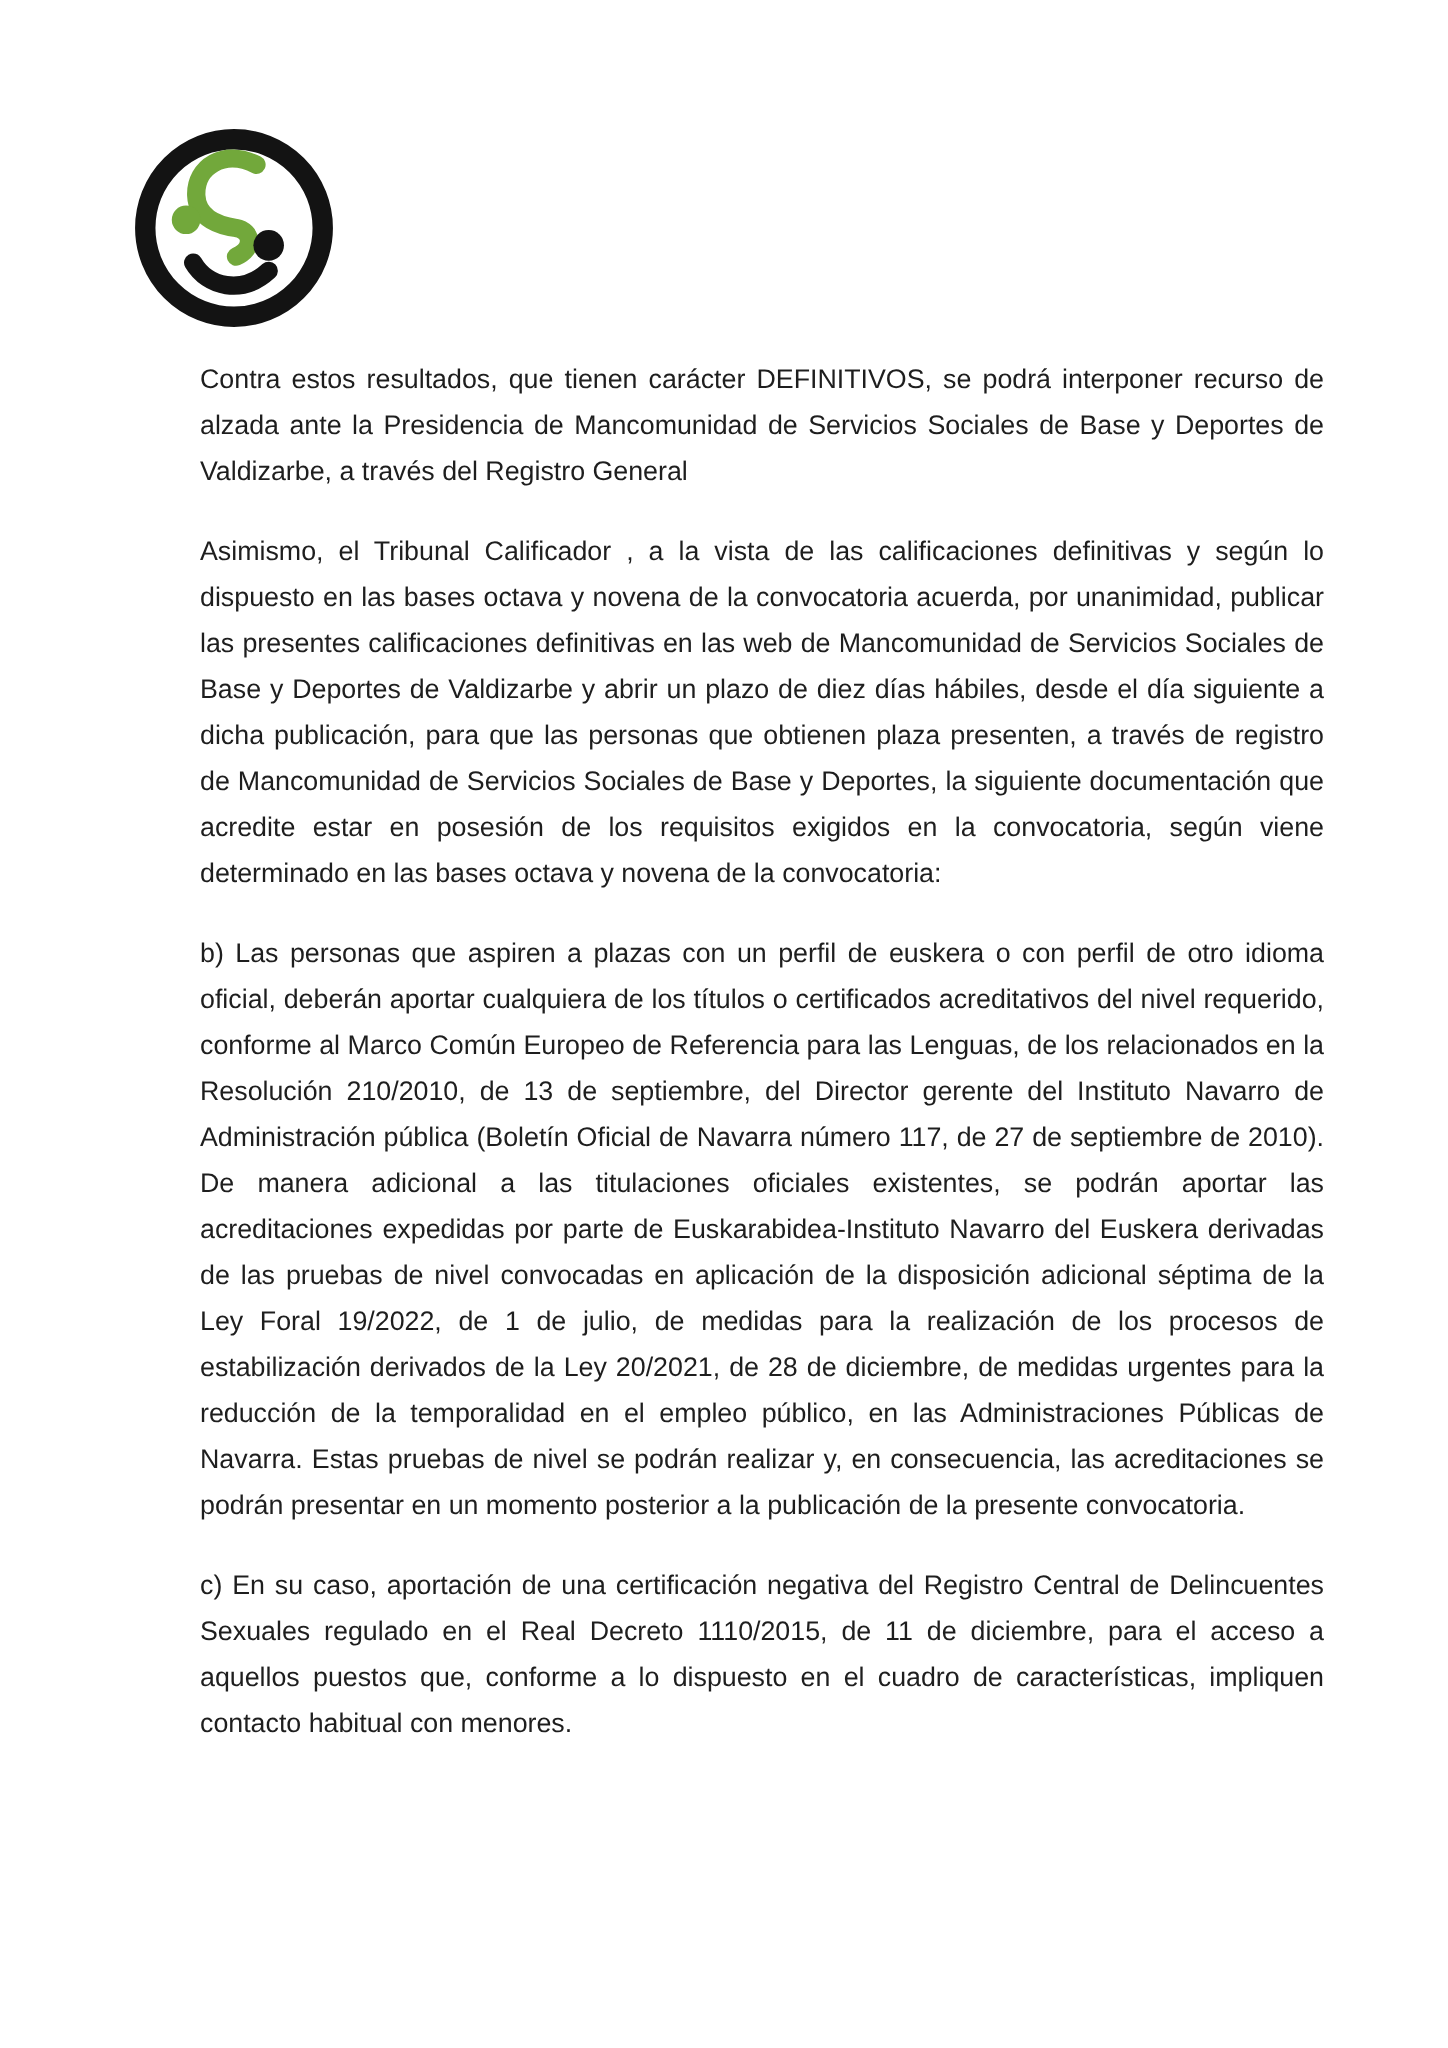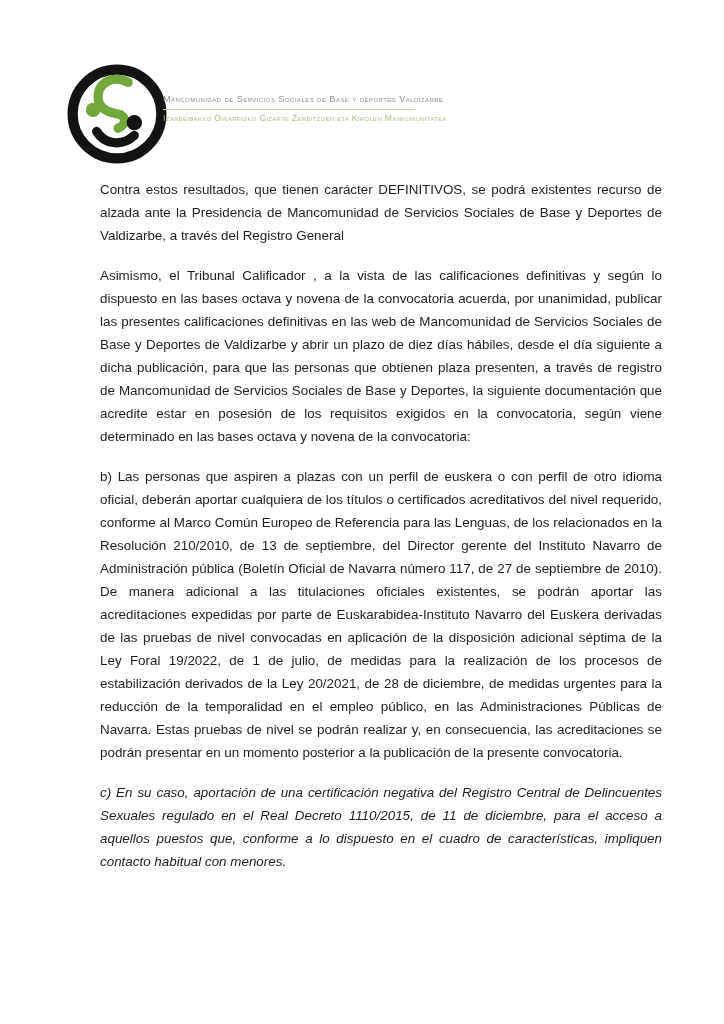--- a/index.html
+++ b/index.html
@@ -68,21 +68,20 @@
     color: #1e1e1e;
     font-size: 13.4px;
     line-height: 23px;
   }
   .doc-body p {
     margin: 0 0 17px 0;
     text-align: justify;
   }
   .doc-body p:last-child {
     margin-bottom: 0;
-    font-style: italic;
   }
 </style>
 </head>
 <body>
 
 <div class="page">
 
   <div class="header">
 
     <div class="logo">
@@ -93,28 +92,23 @@
         <path d="M61 19 C45 11 31 20 31.5 34 C32 46 44 49 51 50 C59 51.5 60 60 51 64" fill="none" stroke="#72a83b" stroke-width="9" stroke-linecap="round"></path>
 
         <circle cx="26.5" cy="46" r="7" fill="#72a83b"></circle>
 
         <path d="M30 67 C37 79 54 83 67 71" fill="none" stroke="#131313" stroke-width="9" stroke-linecap="round"></path>
 
         <circle cx="67" cy="58.5" r="7.5" fill="#131313"></circle>
       </svg>
     </div>
 
-    <div class="org-title-block">
-      <div class="org-name-primary">Mancomunidad de Servicios Sociales de Base y deportes Valdizarbe</div>
-      <hr class="org-divider">
-      <div class="org-name-secondary">Izarbeibarko Oinarrizko Gizarte Zerbitzuen eta Kirolen Mankomunitatea</div>
-    </div>
 
   </div>
 
   <div class="doc-body">
-    <p>Contra estos resultados, que tienen carácter DEFINITIVOS, se podrá existentes recurso de alzada ante la Presidencia de Mancomunidad  de Servicios Sociales de Base y Deportes de Valdizarbe, a través del Registro General</p>
+    <p>Contra estos resultados, que tienen carácter DEFINITIVOS, se podrá interponer recurso de alzada ante la Presidencia de Mancomunidad  de Servicios Sociales de Base y Deportes de Valdizarbe, a través del Registro General</p>
     <p>Asimismo, el Tribunal Calificador , a la vista de las calificaciones definitivas y según lo dispuesto en las bases octava y novena de la convocatoria acuerda, por unanimidad, publicar las presentes calificaciones definitivas en las web de Mancomunidad de Servicios Sociales de Base y Deportes de Valdizarbe y abrir un plazo de diez días hábiles, desde el día siguiente a dicha publicación, para que las personas que obtienen plaza presenten, a través de registro de Mancomunidad de Servicios Sociales de Base y Deportes, la siguiente documentación que acredite estar en posesión de los requisitos exigidos en la convocatoria, según viene determinado en las bases octava y novena de la convocatoria:</p>
     <p>b) Las personas que aspiren a plazas con un perfil de euskera o con perfil de otro idioma oficial, deberán aportar cualquiera de los títulos o certificados acreditativos del nivel requerido, conforme al Marco Común Europeo de Referencia para las Lenguas, de los relacionados en la Resolución 210/2010, de 13 de septiembre, del Director gerente del Instituto Navarro de Administración pública (Boletín Oficial de Navarra número 117, de 27 de septiembre de 2010). De manera adicional a las titulaciones oficiales existentes, se podrán aportar las acreditaciones expedidas por parte de Euskarabidea-Instituto Navarro del Euskera derivadas de las pruebas de nivel convocadas en aplicación de la disposición adicional séptima de la Ley Foral 19/2022, de 1 de julio, de medidas para la realización de los procesos de estabilización derivados de la Ley 20/2021, de 28 de diciembre, de medidas urgentes para la reducción de la temporalidad en el empleo público, en las Administraciones Públicas de Navarra. Estas pruebas de nivel se podrán realizar y, en consecuencia, las acreditaciones se podrán presentar en un momento posterior a la publicación de la presente convocatoria.</p>
     <p>c) En su caso, aportación de una certificación negativa del Registro Central de Delincuentes Sexuales regulado en el Real Decreto 1110/2015, de 11 de diciembre, para el acceso a aquellos puestos que, conforme a lo dispuesto en el cuadro de características, impliquen contacto habitual con menores.</p>
   </div>
 
 </div>
 
 </body></html>

